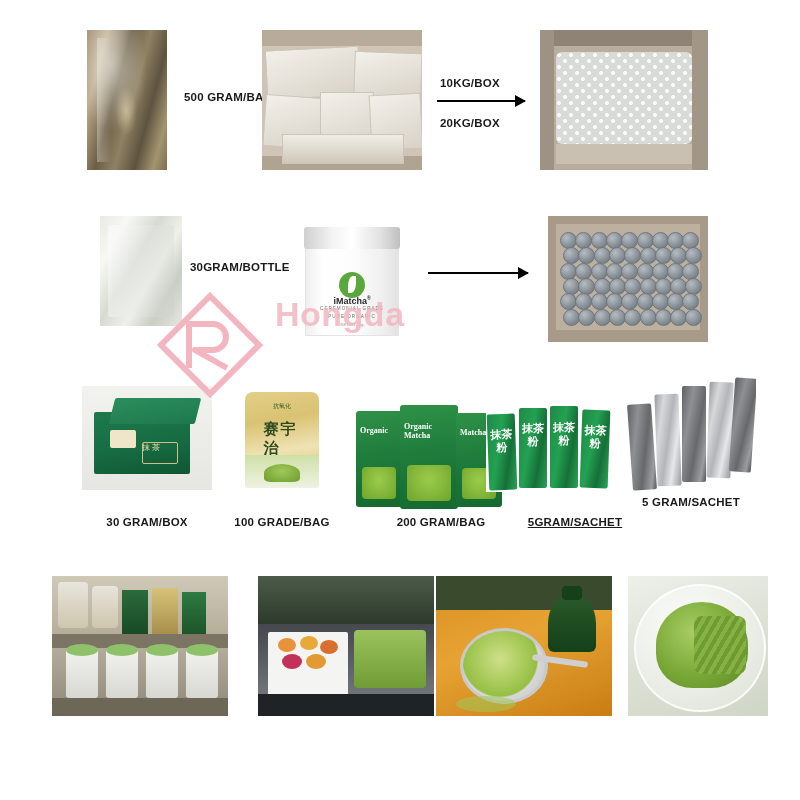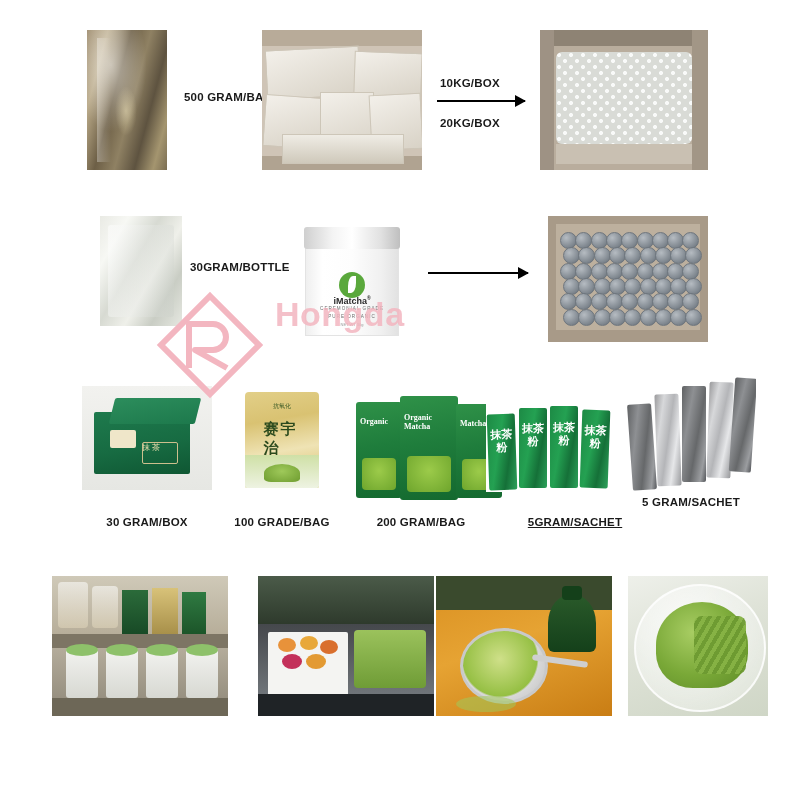--- a/index.html
+++ b/index.html
@@ -294,47 +294,47 @@
   <div class="ph greenbox" style="left:82px;top:386px;width:130px;height:104px;">
     <div class="gbox-body" style="left:12px;top:26px;width:96px;height:62px;"></div>
     <div class="gbox-top" style="left:30px;top:12px;width:86px;height:26px;transform:skewX(-14deg);"></div>
     <div class="gbox-chip" style="left:28px;top:44px;"></div>
     <div style="position:absolute;left:60px;top:40px;color:#f0e2b0;font-size:8px;letter-spacing:2px;margin-top:16px;">抹茶</div>
     <div style="position:absolute;left:60px;top:56px;width:34px;height:20px;border:1px solid #cdbf8d;border-radius:2px;"></div>
   </div>
   <div class="lbl center" style="left:82px;top:516px;width:130px;">30 GRAM/BOX</div>
 
   <div class="ph standup" style="left:222px;top:386px;width:120px;height:104px;">
-    <div class="pouch100" style="top:6px;width:74px;height:96px;">
+    <div class="pouch100" style="top:6px;width:74px;height:96px;border-radius:8px;">
       <div class="band"></div>
       <div class="sm" style="top:10px;">抗氧化</div>
       <div class="hz" style="top:28px;">赛宇治</div>
       <div style="position:absolute;left:50%;transform:translateX(-50%);bottom:6px;width:36px;height:18px;border-radius:50% 50% 20% 20%;background:radial-gradient(ellipse at 50% 40%,#9fc95a,#6e9c2f);"></div>
     </div>
   </div>
   <div class="lbl center" style="left:212px;top:516px;width:140px;">100 GRADE/BAG</div>
 
-  <div class="ph organic" style="left:352px;top:392px;width:154px;height:110px;">
+  <div class="ph organic" style="left:352px;top:401px;width:154px;height:110px;">
     <div class="op" style="left:4px;top:10px;width:46px;height:96px;">
       <div class="wtitle"><span>Organic</span></div>
       <div class="powder"></div>
     </div>
     <div class="op" style="left:48px;top:4px;width:58px;height:104px;">
       <div class="wtitle">
         <div>Organic</div>
         <div>Matcha</div>
       </div>
       <div class="powder"></div>
     </div>
     <div class="op" style="left:104px;top:12px;width:46px;height:94px;">
       <div class="wtitle"><span>Matcha</span></div>
       <div class="powder"></div>
     </div>
   </div>
-  <div class="lbl center" style="left:344px;top:516px;width:154px;text-align:center;">200 GRAM/BAG</div>
+  <div class="lbl center" style="left:364px;top:516px;width:154px;text-align:center;">200 GRAM/BAG</div>
 
   <div class="ph sachetgreen" style="left:486px;top:392px;width:130px;height:100px;">
     <div class="sg" style="left:2px;top:22px;width:28px;height:76px;transform:rotate(-2deg);">
       <div class="cn">抹茶粉</div>
     </div>
     <div class="sg" style="left:33px;top:16px;width:28px;height:80px;">
       <div class="cn">抹茶粉</div>
     </div>
     <div class="sg" style="left:64px;top:14px;width:28px;height:82px;">
       <div class="cn">抹茶粉</div>

